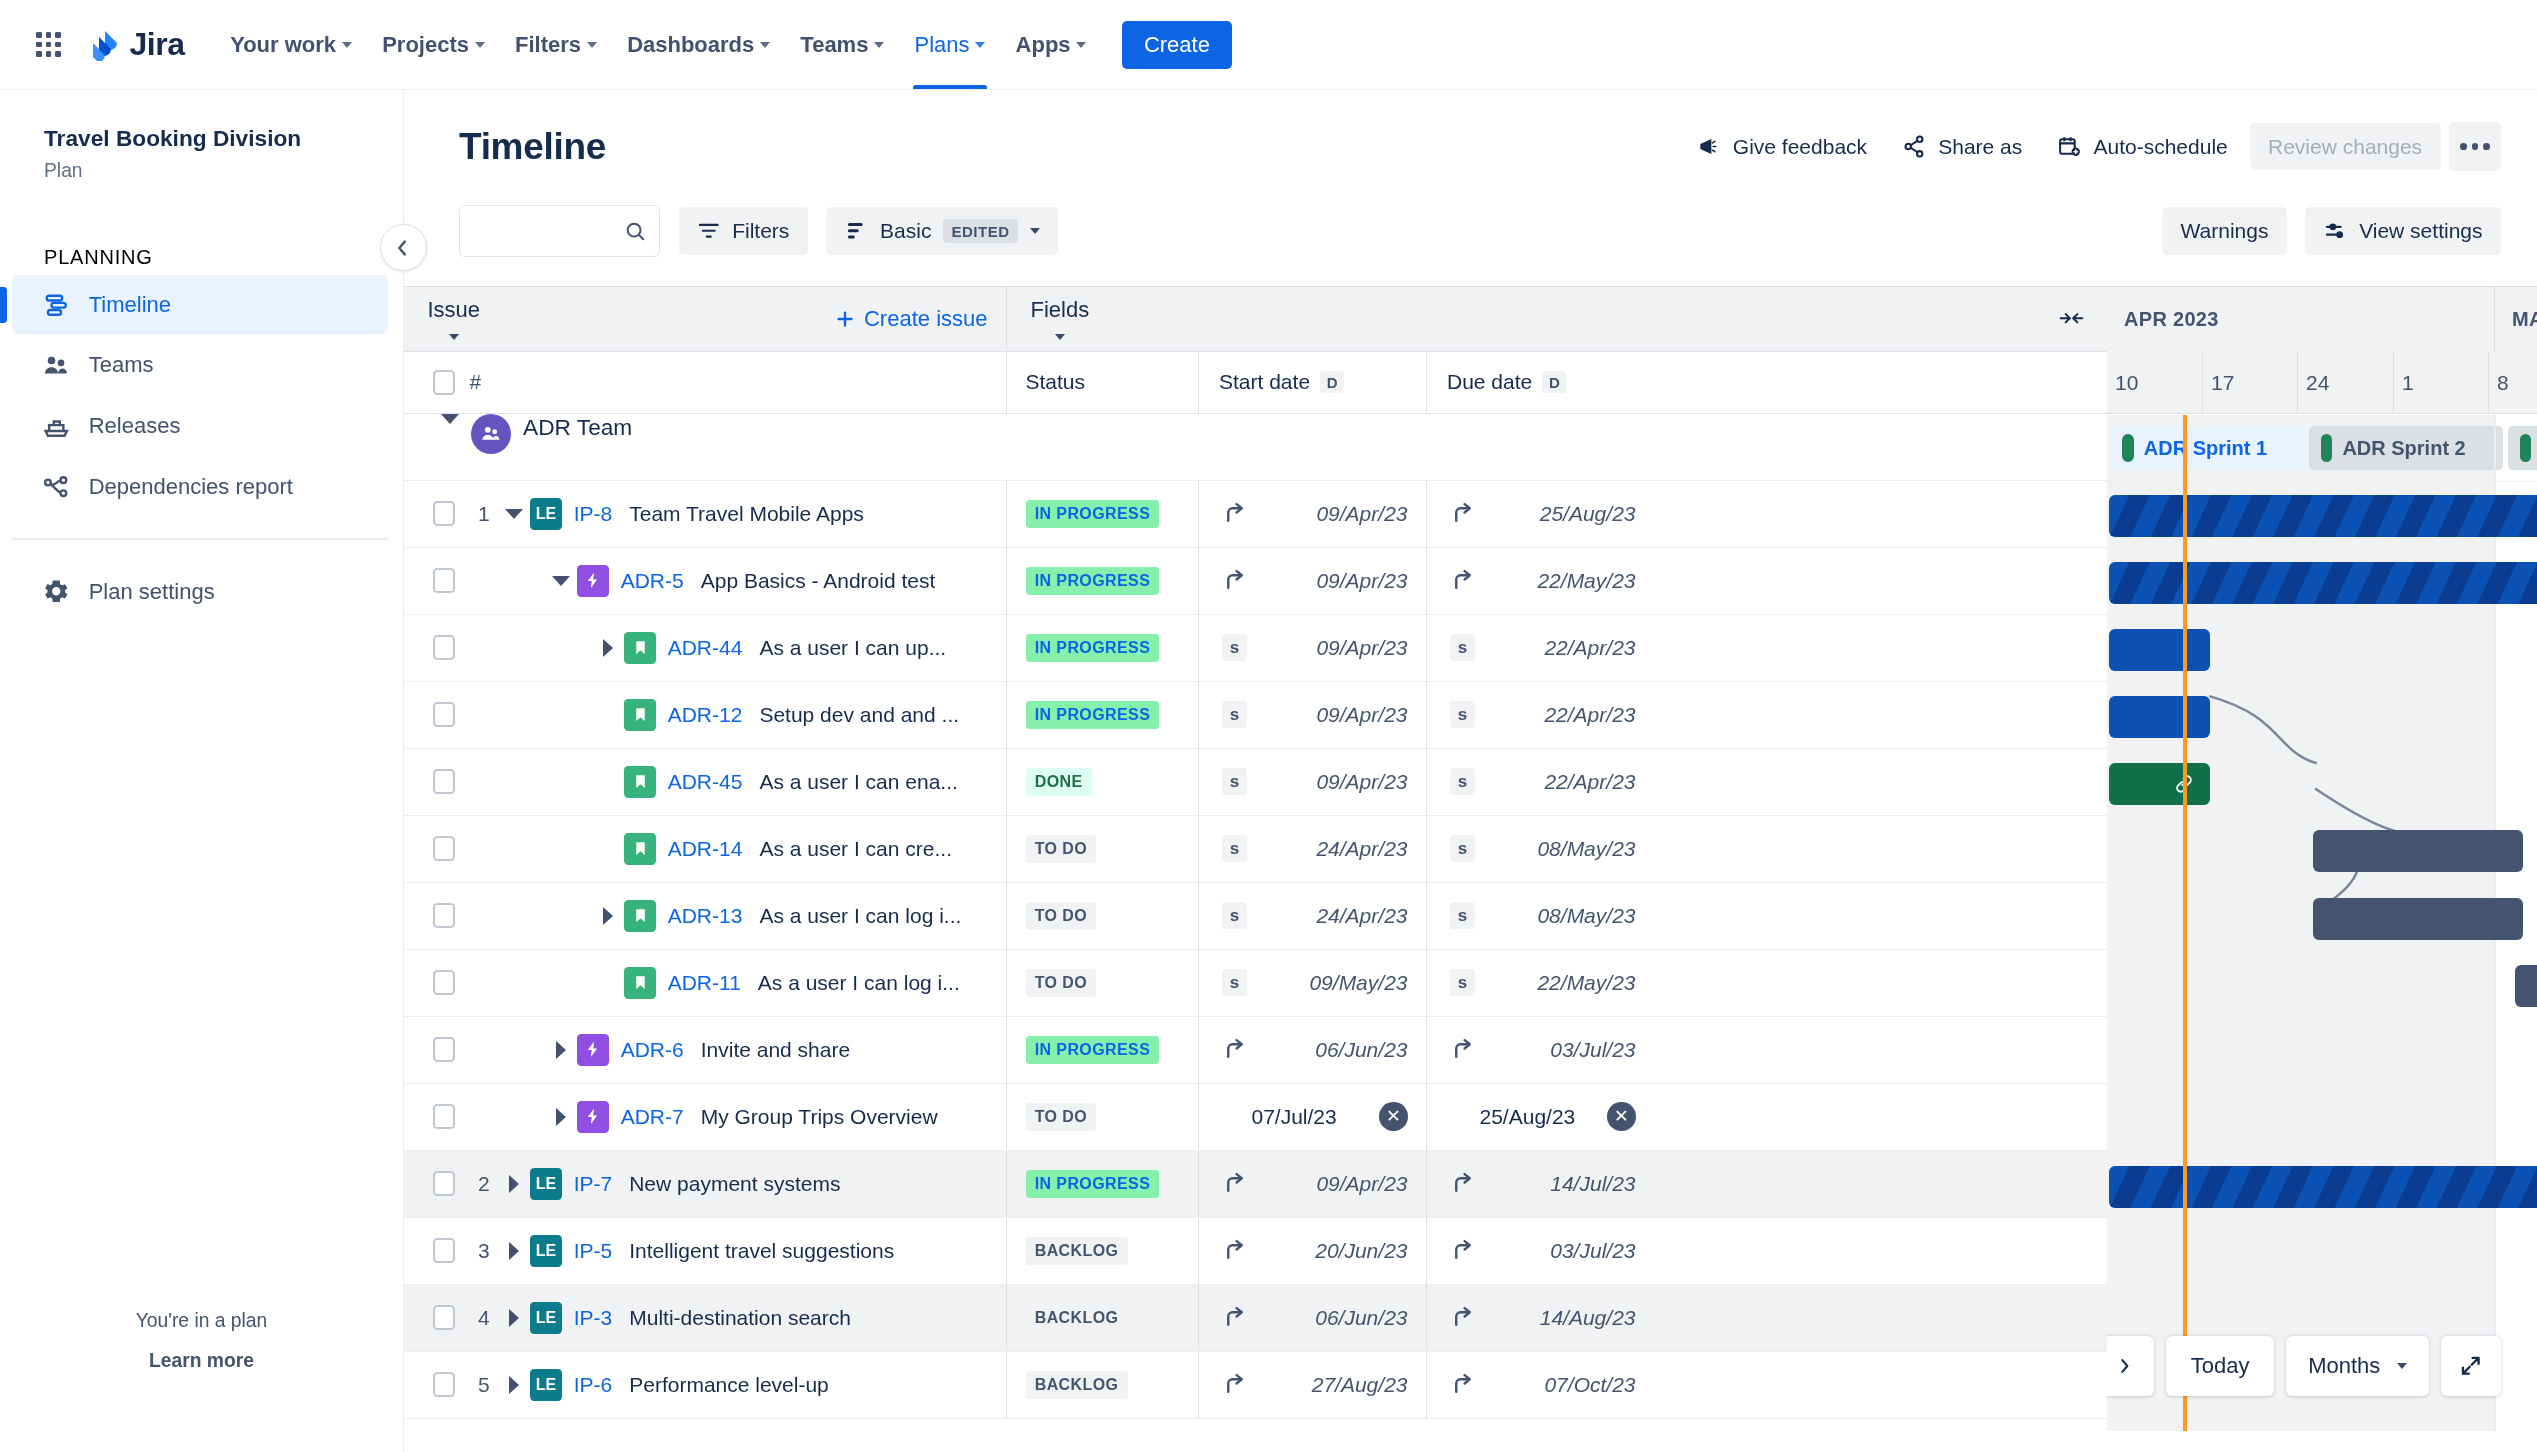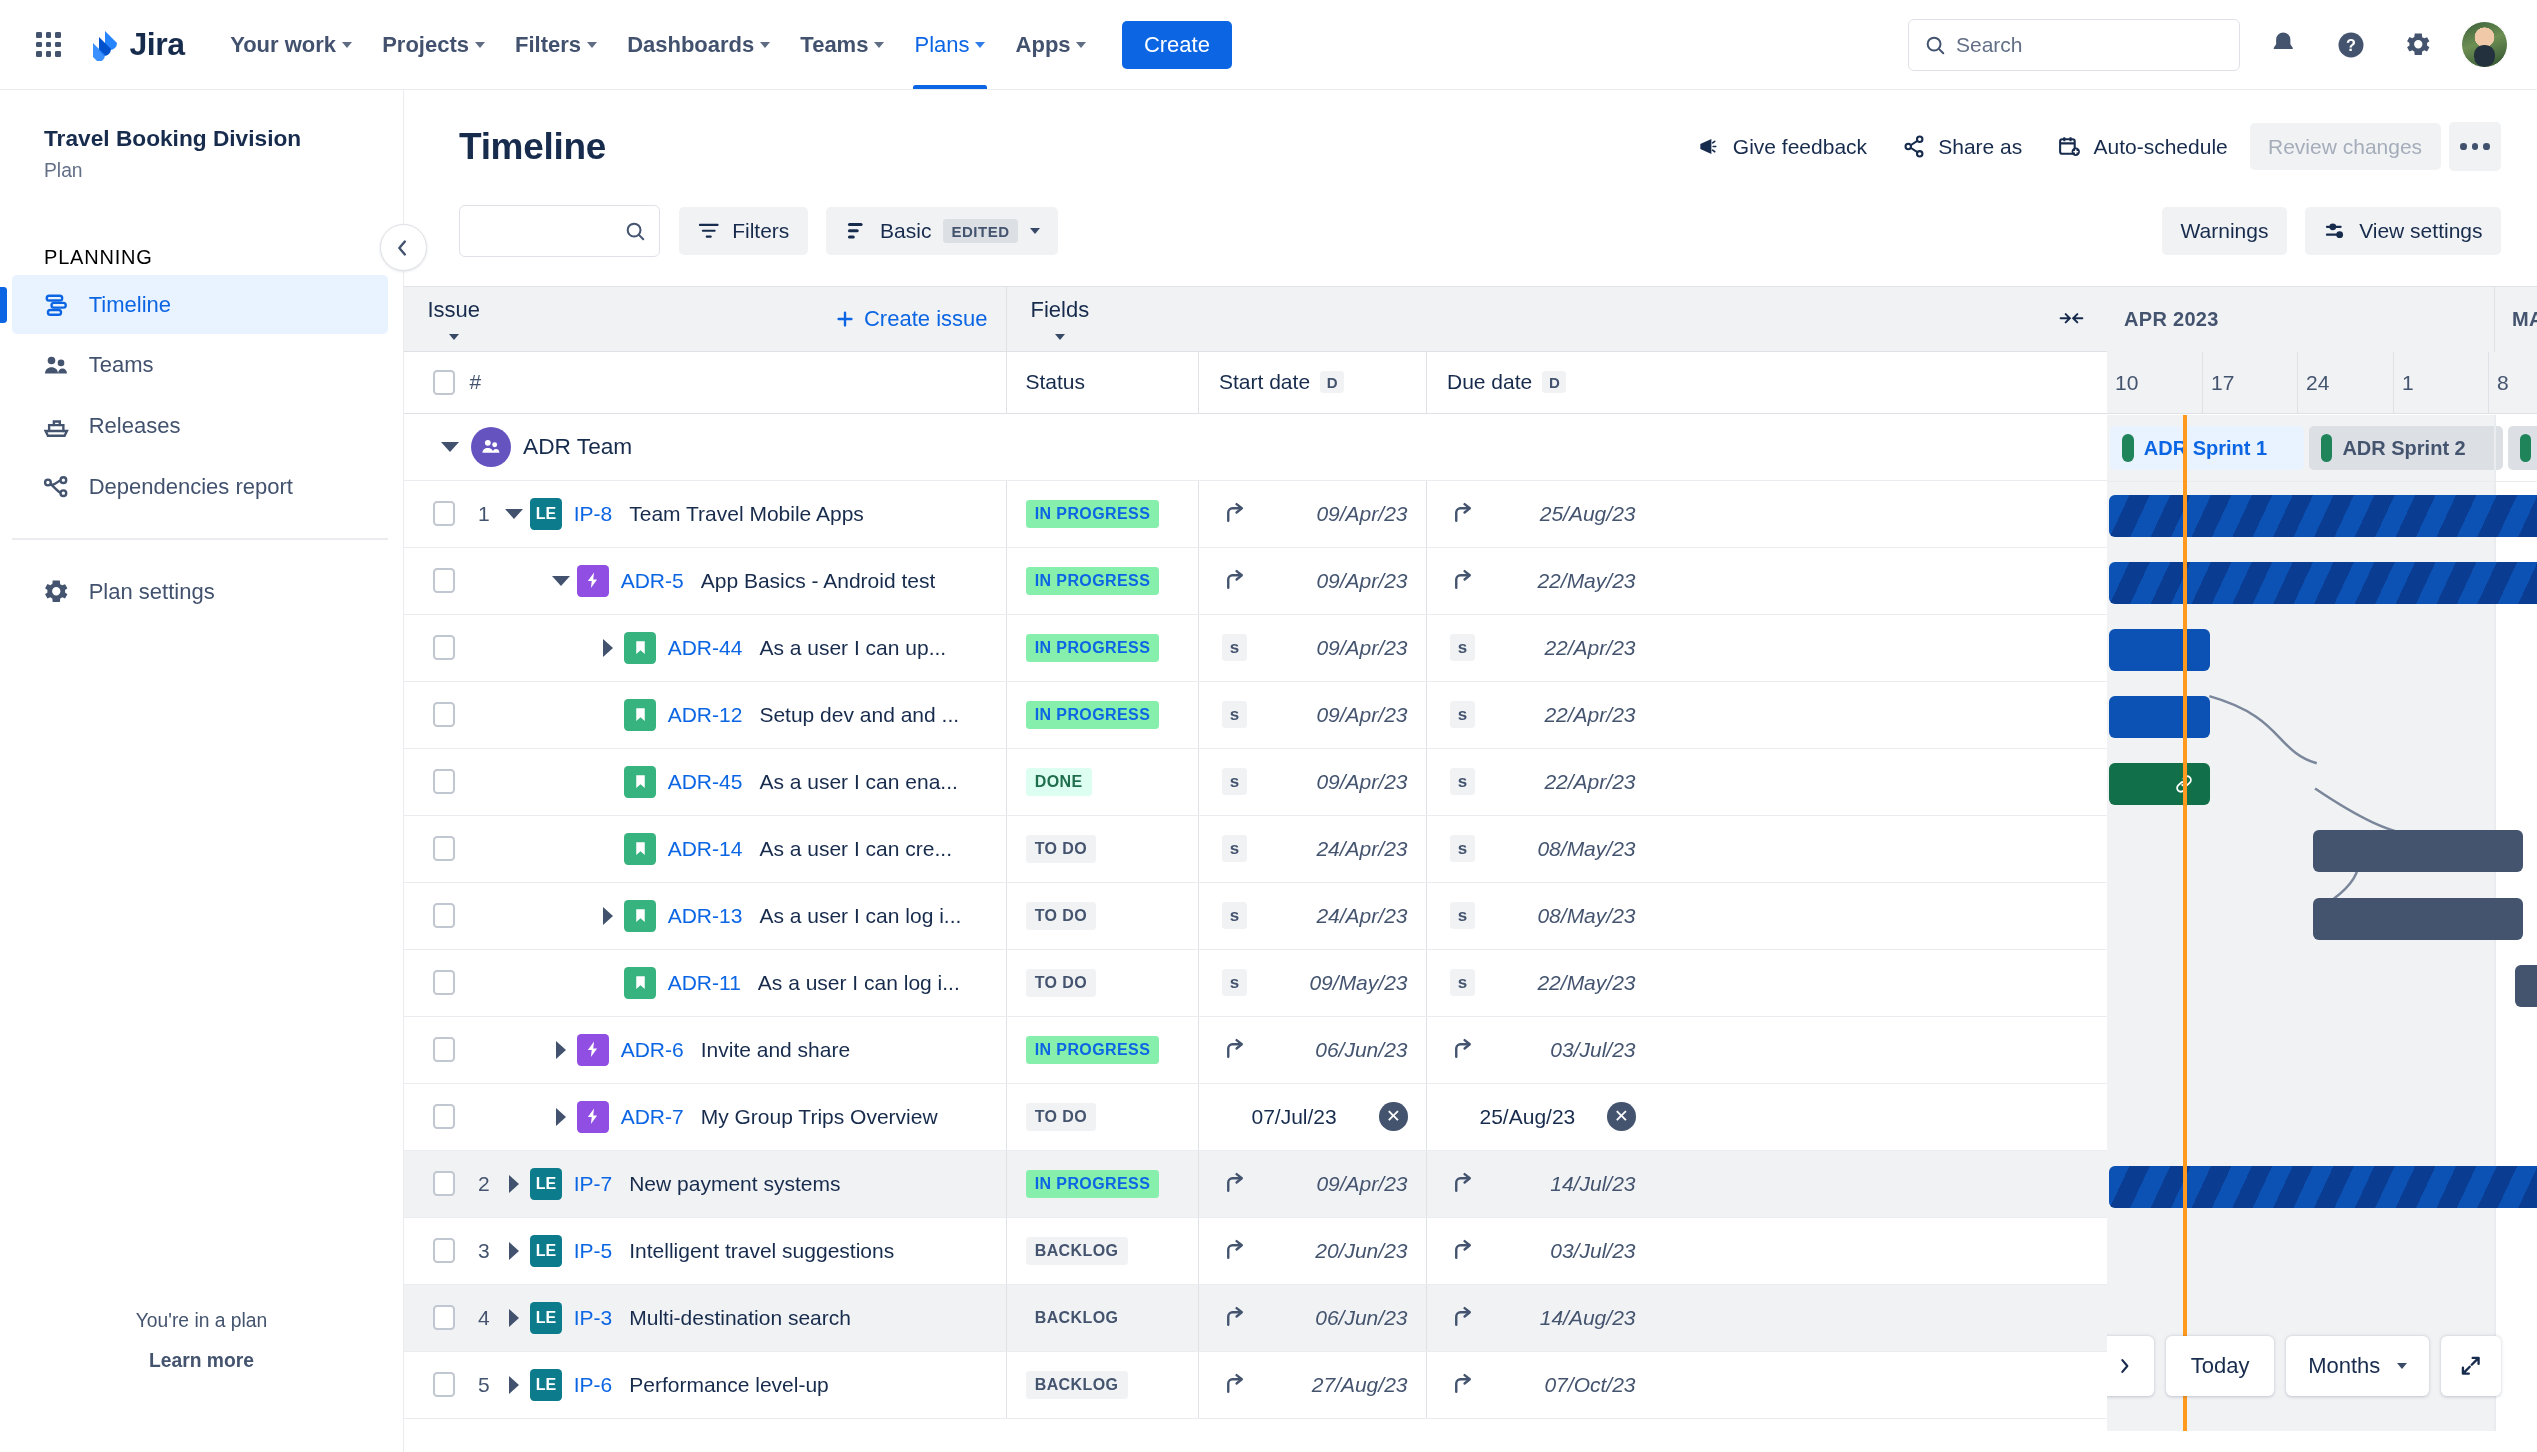--- a/index.html
+++ b/index.html
@@ -112,21 +112,21 @@
   .gh-create{ margin-left:auto;margin-right:18.5px;font-size:22px;color:#0c66e4;display:flex;align-items:center;gap:8.4px;cursor:pointer;}
   .gh-fields{ flex:1;display:flex;align-items:center;padding-left:23.5px;height:100%;}
   .gh-collapse{ margin-left:auto;margin-right:23.5px;cursor:pointer;color:#172b4d;}
   .colhead{ height:62px;display:flex;align-items:center;border-bottom:1.7px solid #dfe1e6;background:#fff;}
   .ch-num{ width:603px;flex:0 0 603px;display:flex;align-items:center;gap:15px;padding-left:28.5px;height:100%;border-right:1.7px solid #dfe1e6;}
   .ch-status{ width:191px;flex:0 0 191px;padding-left:18.5px;font-size:21px;color:#172b4d;height:100%;display:flex;align-items:center;}
   .ch-date{ width:228px;flex:0 0 228px;padding-left:20px;font-size:21px;color:#172b4d;height:100%;display:flex;align-items:center;gap:10px;border-left:1.7px solid #dfe1e6;}
   .dtag{ background:#f1f2f4;color:#44546f;font-size:15px;font-weight:700;padding:2.5px 6.7px;border-radius:3.4px;}
   .chk{ width:22px;height:25px;border:2.5px solid #c1c7d0;border-radius:4.2px;cursor:pointer;background:#fff;flex:0 0 22px;}
   .teamrow{ height:67px;display:flex;align-items:center;border-bottom:1.7px solid #ebecf0;}
-  .teamrow .tcell{ width:603px;flex:0 0 603px;display:flex;align-items:center;gap:12px;padding-left:37px;height:100%;}
+  .teamrow .tcell{ width:603px;flex:0 0 603px;display:flex;align-items:flex-start;gap:12px;padding-left:37px;height:100%;}
   .tri{ width:0;height:0;border-left:9.2px solid transparent;border-right:9.2px solid transparent;border-top:10px solid #42526e;cursor:pointer;}
   .tri.right{ border-left:10px solid #42526e;border-top:9.2px solid transparent;border-bottom:9.2px solid transparent;border-right:none;}
   .team-av{ width:40px;height:40px;border-radius:50%;background:#6554c0;display:flex;align-items:center;justify-content:center;}
   .team-name{ font-size:22.7px;color:#172b4d;}
   .irow{ height:67px;display:flex;align-items:stretch;border-bottom:1.7px solid #ebecf0;background:#fff;}
   .irow.shaded{ background:#f1f2f4;}
   .c-issue{ width:603px;flex:0 0 603px;display:flex;align-items:center;gap:0;padding-left:28.5px;border-right:1.7px solid #dfe1e6;overflow:hidden;}
   .c-issue .num{ font-size:21px;color:#44546f;width:28.5px;flex:0 0 28.5px;text-align:center;margin-left:15px;}
   .c-issue .exp{ width:32px;flex:0 0 32px;display:flex;align-items:center;justify-content:center;}
   .itype{ width:32px;height:32px;border-radius:4.2px;display:flex;align-items:center;justify-content:center;flex:0 0 32px;}
@@ -229,48 +229,20 @@
     <div class="navitem active">
         <span>Plans</span>
         <span class="caret"></span>
       </div>
     <div class="navitem">
         <span>Apps</span>
         <span class="caret"></span>
       </div>
   </div>
   <button class="create-btn">Create</button>
-  <div class="nav-right">
-    <div class="searchbox">
-      <span>
-        <svg width="22" height="22" viewBox="0 0 24 24" fill="none" stroke="#44546f" stroke-width="2.2">
-            <circle cx="11" cy="11" r="7"></circle>
-            <line x1="16.5" y1="16.5" x2="21" y2="21" stroke-linecap="round"></line>
-          </svg>
-      </span>
-      <input placeholder="Search" style="">
-    </div>
-    <div class="iconbtn">
-      <svg width="28.5" height="28.5" viewBox="0 0 24 24" fill="#44546f">
-          <path d="M12 2a6 6 0 0 0-6 6v4l-2 3v1h16v-1l-2-3V8a6 6 0 0 0-6-6z"></path>
-        </svg>
-    </div>
-    <div class="iconbtn">
-      <svg width="30" height="30" viewBox="0 0 24 24">
-          <circle cx="12" cy="12" r="10" fill="#44546f"></circle>
-          <text x="12" y="17" font-size="13" font-weight="700" fill="#fff" text-anchor="middle" font-family="Liberation Sans">?</text>
-        </svg>
-    </div>
-    <div class="iconbtn">
-      <svg width="28.5" height="28.5" viewBox="0 0 24 24" fill="#44546f">
-          <path d="M19.4 13a7.6 7.6 0 0 0 0-2l2-1.5-2-3.5-2.4 1a7.5 7.5 0 0 0-1.7-1L15 3H9l-.3 2.9a7.5 7.5 0 0 0-1.7 1l-2.4-1-2 3.5L4.6 11a7.6 7.6 0 0 0 0 2l-2 1.5 2 3.5 2.4-1c.5.4 1.1.8 1.7 1L9 21h6l.3-2.9c.6-.3 1.2-.6 1.7-1l2.4 1 2-3.5-2-1.6zM12 15.5A3.5 3.5 0 1 1 15.5 12 3.5 3.5 0 0 1 12 15.5z"></path>
-        </svg>
-    </div>
-    <div class="avatar"></div>
-  </div>
 </div>
 
 <div id="shell">
 
   <div id="sidebar">
     <div class="side-title">Travel Booking Division</div>
     <div class="side-sub">Plan</div>
     <div class="collapse-btn">
       <svg width="22" height="22" viewBox="0 0 24 24" fill="none" stroke="#42526e" stroke-width="2.6" stroke-linecap="round" stroke-linejoin="round">
           <polyline points="14,5 8,12 14,19"></polyline>

